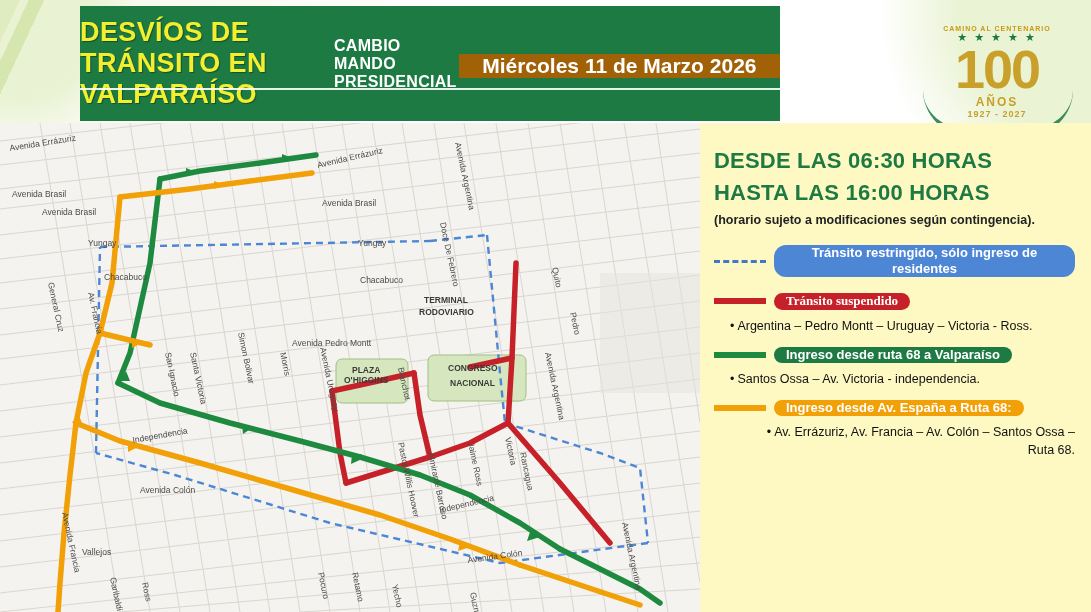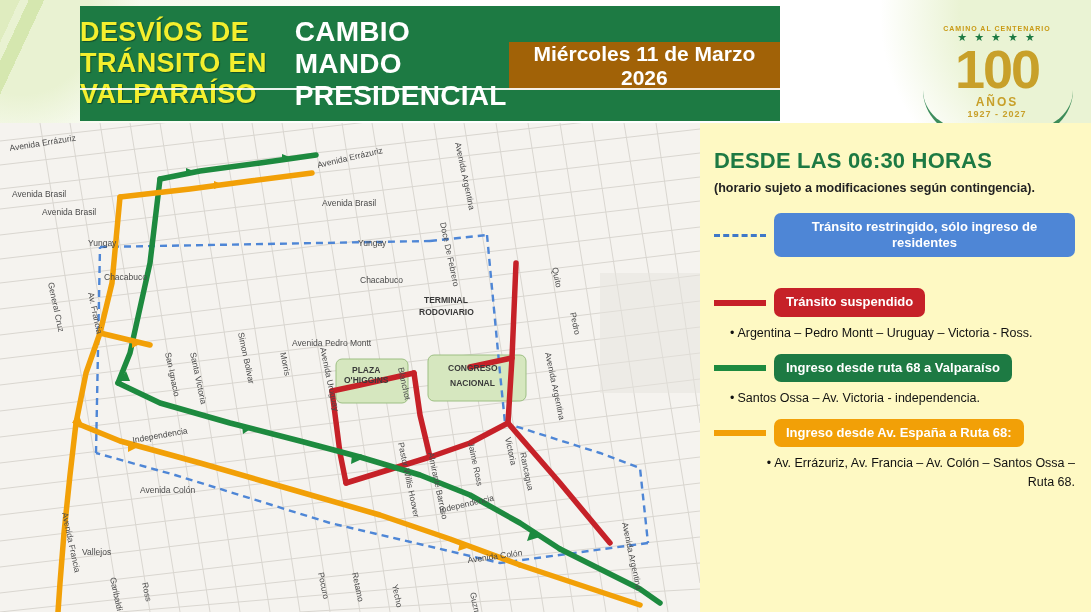--- a/index.html
+++ b/index.html
@@ -31,21 +31,21 @@
     position:absolute; left:80px; top:6px; width:700px; height:115px;
     background:#1d7a43;
     display:flex; flex-direction:row; align-items:center; justify-content:center;
     gap:2px;
   }
   .h-title {
     color:#f3ef2e; font-size:27px; font-weight:bold; letter-spacing:.4px;
     text-shadow:1px 1px 1px rgba(0,0,0,.35);
   }
   .h-sub {
-    color:#ffffff; font-size:28px; font-weight:bold; letter-spacing:.3px;
+    color:#ffffff; font-size:16px; font-weight:bold; letter-spacing:.3px;
   }
   .h-date-wrap{
     width:100%; background:#a16207; text-align:center; margin-top:4px;
   }
   .h-date { color:#ffffff; font-size:21px; font-weight:bold; }
 
   
   .header-band::after{
     content:""; position:absolute; left:0; right:0; bottom:31px; height:2px; background:#ffffff;
     opacity:.9;
@@ -90,22 +90,22 @@
   .panel .note {
     margin-top:4px; font-size:12.5px; font-weight:bold; color:#222;
   }
   .legend { margin-top:18px; }
   .legend-row{ display:flex; align-items:center; gap:8px; margin-top:6px; }
   .swatch { width:52px; flex:0 0 52px; height:6px; }
   .swatch.dashed{
     height:0; border-top:3px dashed #3f78c8; background:none;
   }
   .pill{
-    color:#fff; font-weight:bold; font-size:13px; padding:6px 12px;
-    border-radius:7px; line-height:1.25;
+    color:#fff; font-weight:bold; font-size:13px; padding:0 12px;
+    border-radius:12px; line-height:1.25;
   }
   .pill.blue{ background:#4e86d6; }
   .pill.red{ background:#c62128; }
   .pill.green{ background:#1d7a43; }
   .pill.orange{ background:#f2a007; }
   .pill.two-line{ text-align:center; }
   .desc{
     font-size:12.5px; color:#111; margin:7px 0 12px 16px; line-height:1.45;
   }
   .desc.centered{ text-align:right; margin-left:36px; }
@@ -299,30 +299,31 @@
         <text x="352" y="450" class="mlabel" transform="rotate(78 352 450)">Retamo</text>
         <text x="392" y="462" class="mlabel" transform="rotate(78 392 462)">Yecho</text>
         <text x="470" y="470" class="mlabel" transform="rotate(78 470 470)">Guzman</text>
         <text x="622" y="400" class="mlabel" transform="rotate(78 622 400)">Avenida Argentina</text>
       </g>
   </svg>
 </div>
 
 <div class="panel">
   <h2>DESDE LAS 06:30 HORAS</h2>
+  <h2>HASTA LAS 16:00 HORAS</h2>
   <div class="note">(horario sujeto a modificaciones según contingencia).</div>
 
   <div class="legend">
 
     <div class="legend-row">
       <span class="swatch dashed"></span>
       <span class="pill blue two-line">Tránsito restringido, sólo ingreso de residentes</span>
     </div>
 
-    <div class="legend-row" style="margin-top:31px;">
+    <div class="legend-row" style="margin-top:16px;font-family:Liberation Serif, serif;">
       <span class="swatch" style="background:#c62128"></span>
       <span class="pill red">Tránsito suspendido</span>
     </div>
     <div class="desc">
       <span class="bullet">•</span><span>Argentina – Pedro Montt – Uruguay – Victoria - Ross.</span>
     </div>
 
     <div class="legend-row">
       <span class="swatch" style="background:#1d8a3f"></span>
       <span class="pill green">Ingreso desde ruta 68 a Valparaíso</span>

